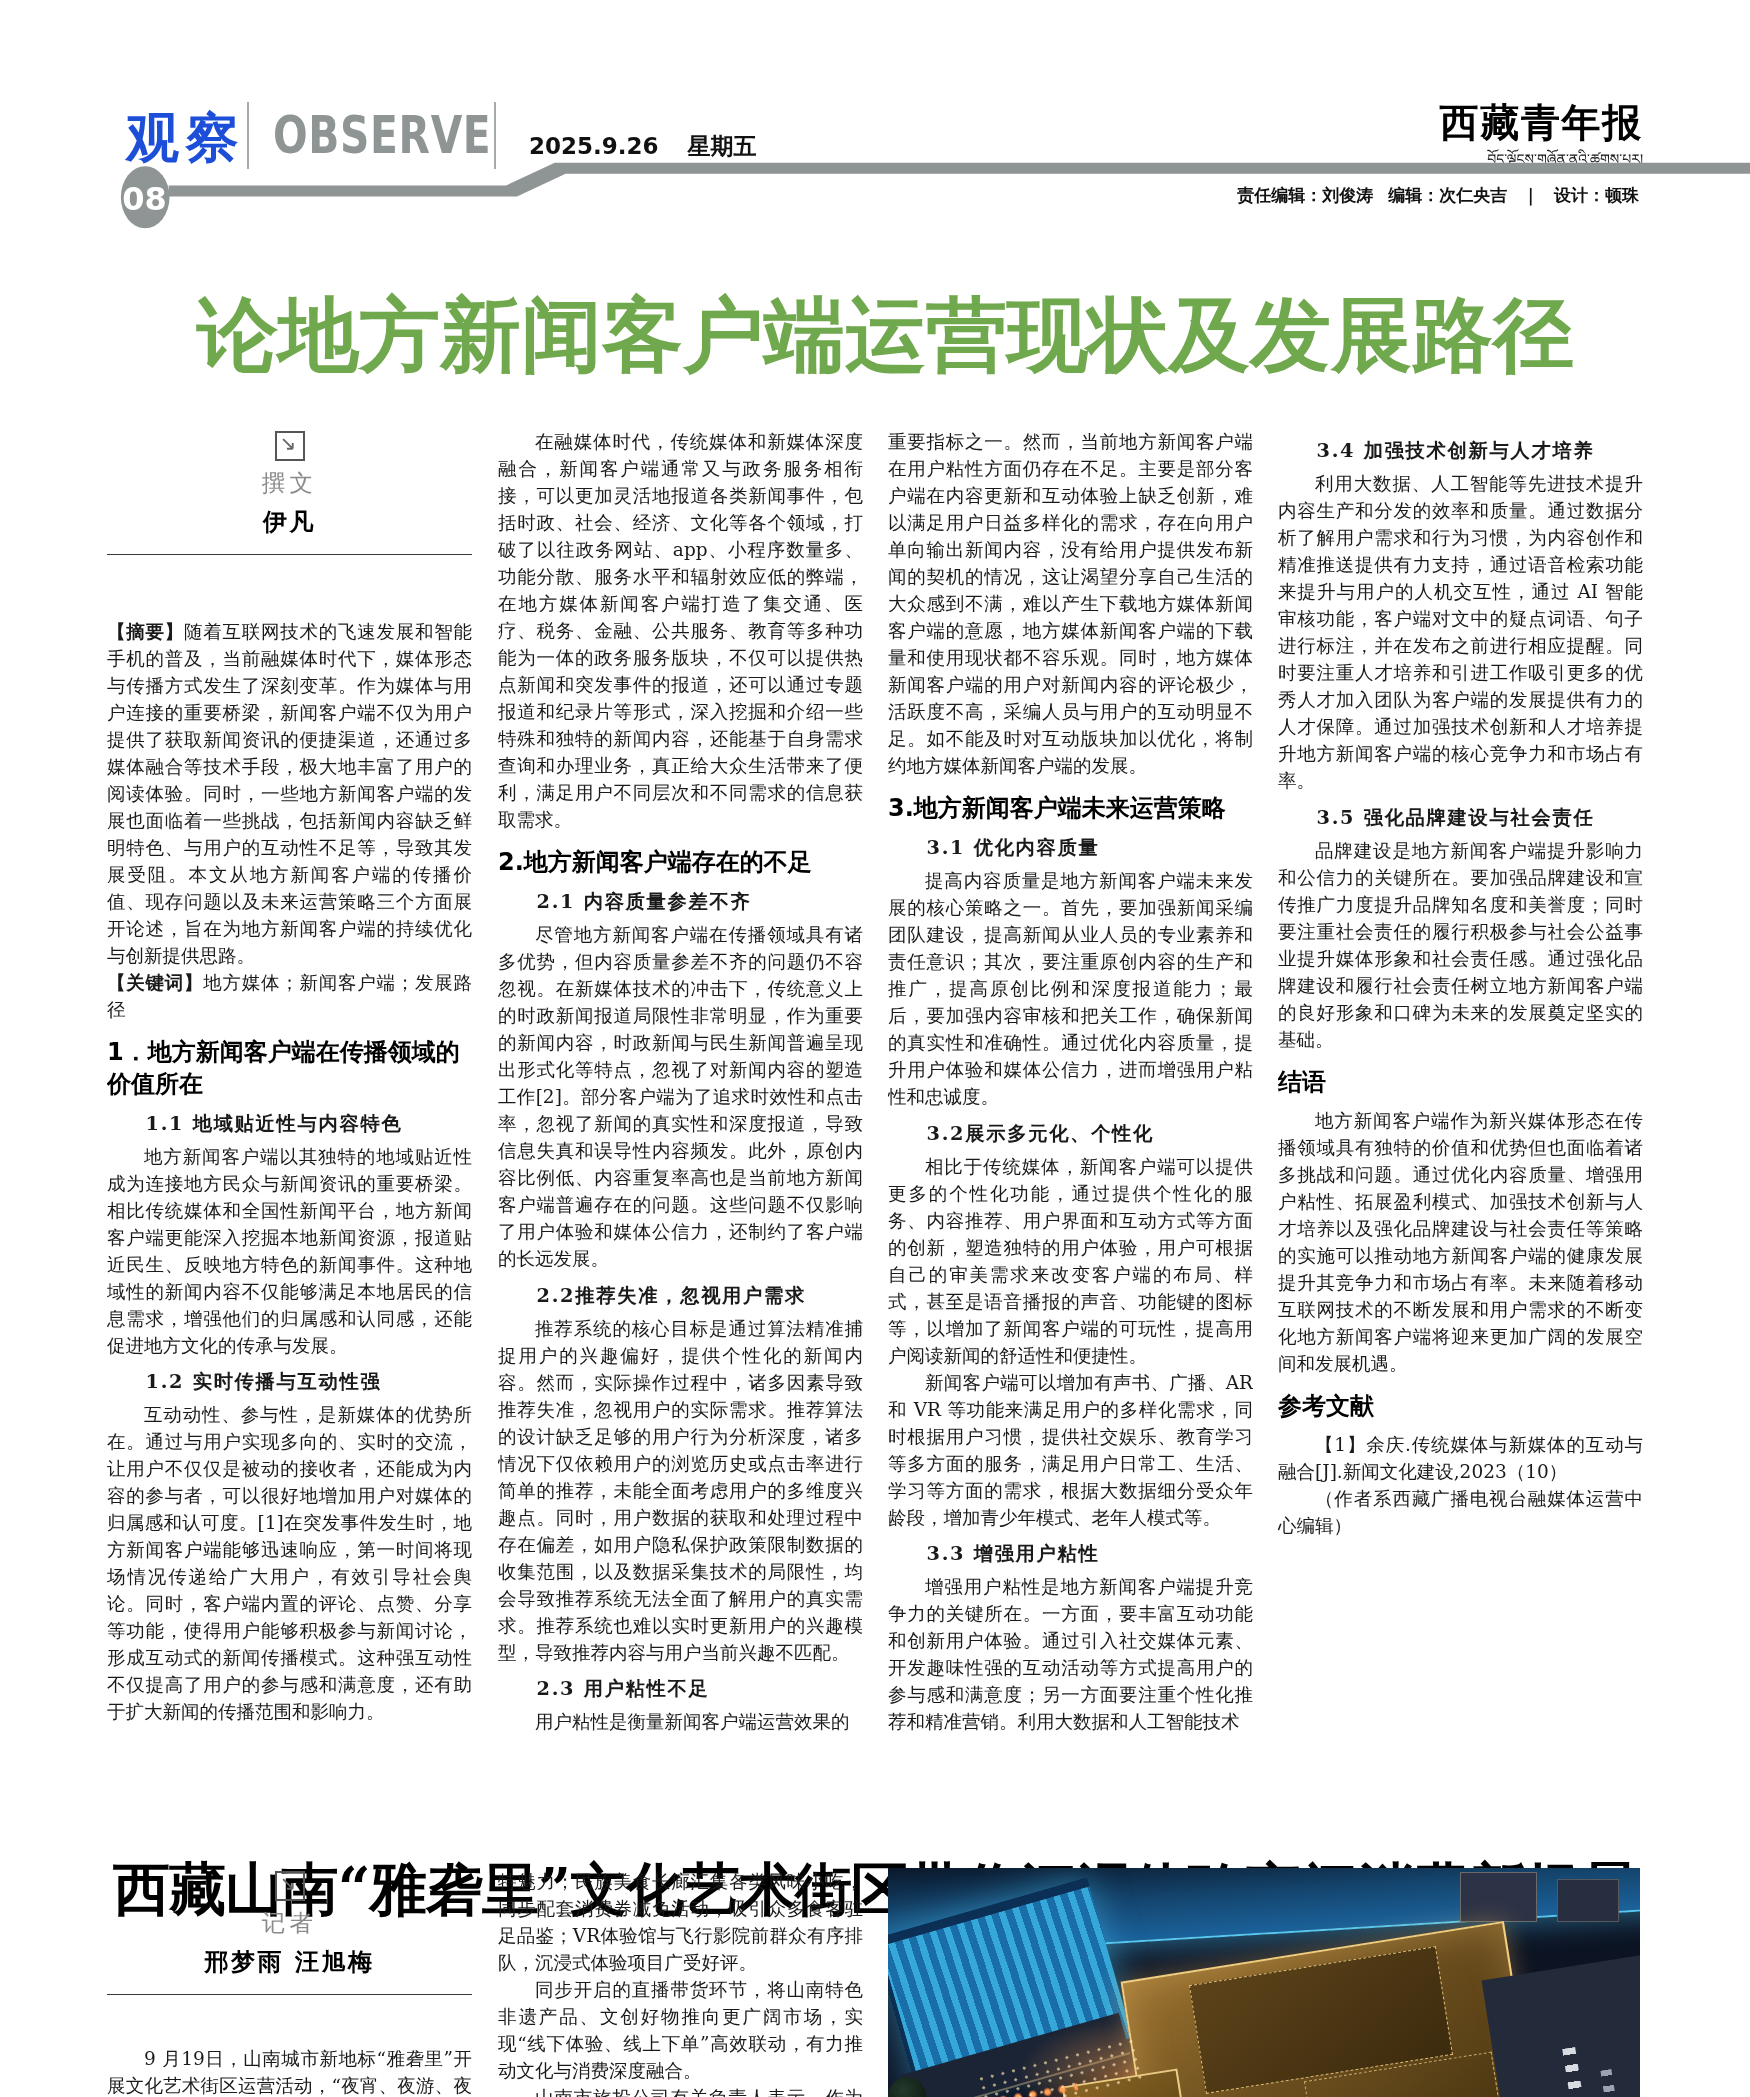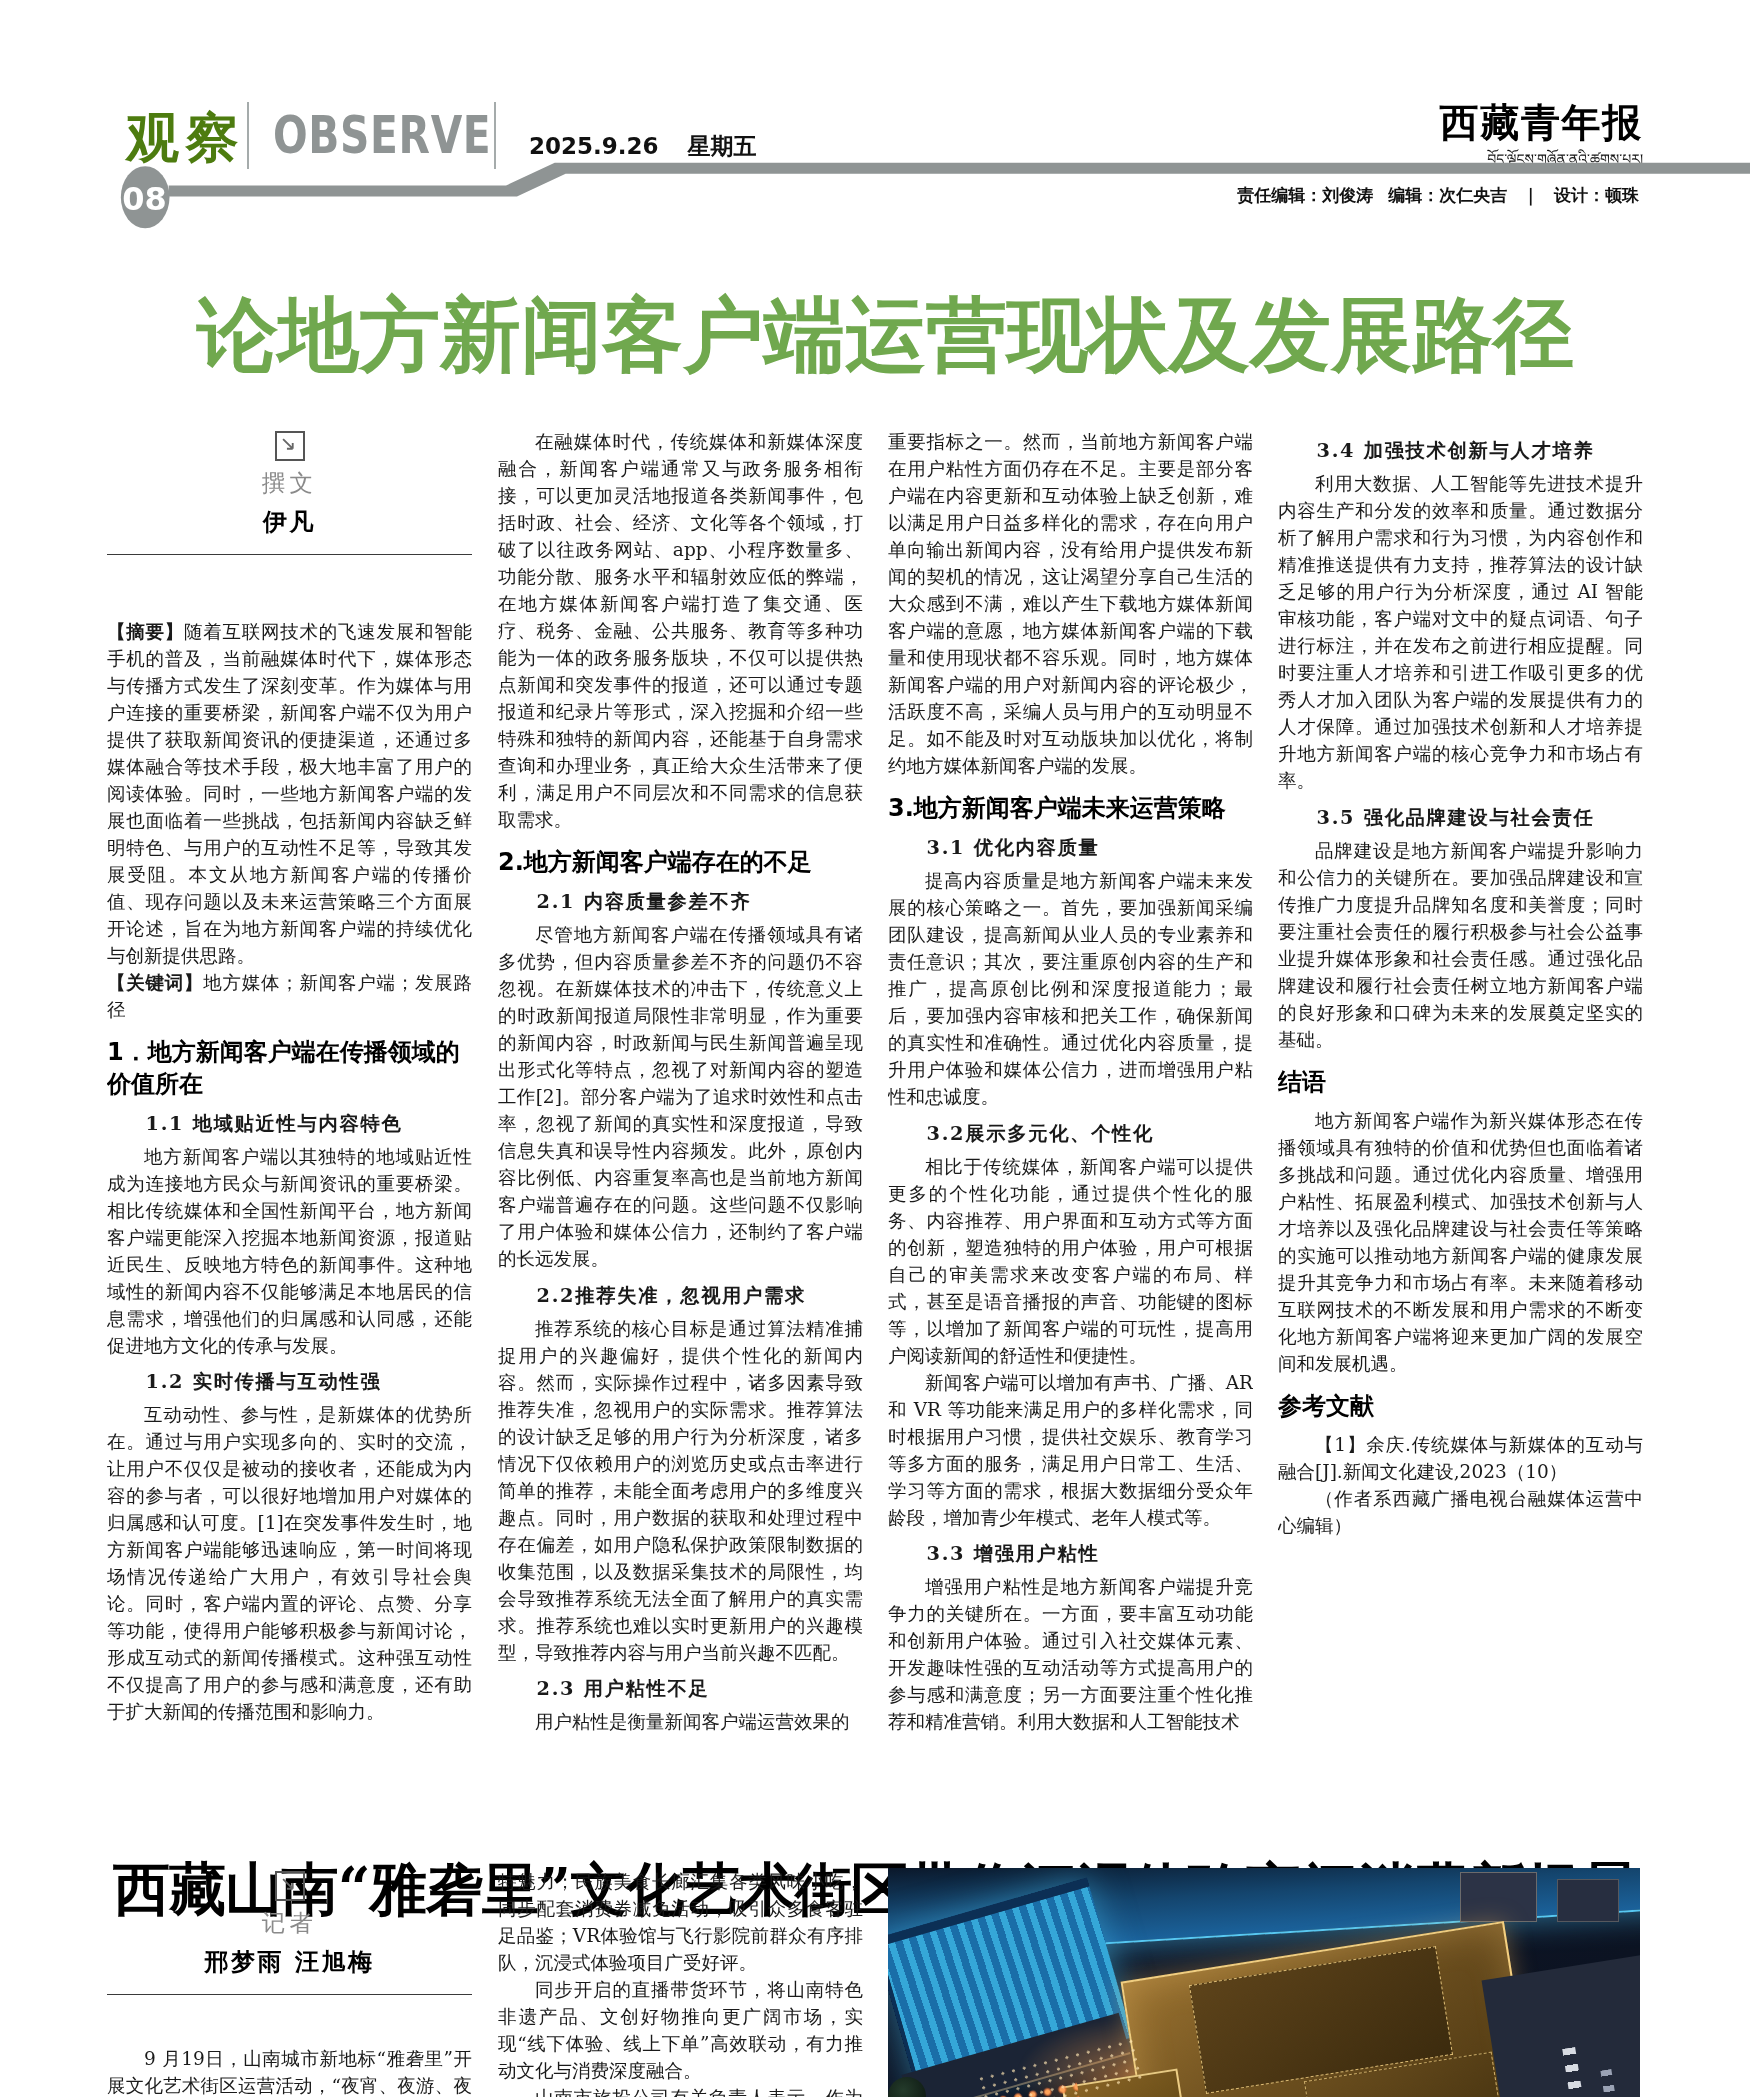--- a/index.html
+++ b/index.html
@@ -1,21 +1,21 @@
 <!DOCTYPE html>
 <html style="font-size:6.7px"><head>
 <meta charset="utf-8">
 <style>
   html,body{margin:0;padding:0;background:#ffffff;}
   body{position:relative;width:1751px;height:2359px;overflow:hidden;
        font-family:"DejaVu Serif","Liberation Serif",serif;color:#1a1a1a;}
 
   
   .hdr-cn{position:absolute;left:126px;top:103px;font-family:"DejaVu Sans","Liberation Sans",sans-serif;
-          font-size:53px;font-weight:700;color:#4d7c0f;letter-spacing:6.7px;}
+          font-size:53px;font-weight:700;color:#1d4ed8;letter-spacing:6.7px;}
   .vline{position:absolute;width:1.7px;background:#a5abab;}
   .v1{left:247px;top:102px;height:67px;}
   .v2{left:494px;top:102px;height:67px;}
   .hdr-en{position:absolute;left:273px;top:106px;font-family:"DejaVu Sans","Liberation Sans",sans-serif;
           font-size:51px;font-weight:700;color:#8f9494;transform:scaleX(.8);transform-origin:left top;letter-spacing:0.8px;}
   .hdr-date{position:absolute;left:529px;top:131px;font-family:"DejaVu Sans","Liberation Sans",sans-serif;
           font-size:23px;font-weight:700;color:#111;}
   .hdr-date .wd{margin-left:29px;}
   .mast{position:absolute;right:108px;top:96px;font-family:"DejaVu Sans","Liberation Sans",sans-serif;
         font-size:39px;font-weight:900;color:#000;letter-spacing:1.7px;text-align:right;}
@@ -153,21 +153,21 @@
   <p class="para">提高内容质量是地方新闻客户端未来发展的核心策略之一。首先，要加强新闻采编团队建设，提高新闻从业人员的专业素养和责任意识；其次，要注重原创内容的生产和推广，提高原创比例和深度报道能力；最后，要加强内容审核和把关工作，确保新闻的真实性和准确性。通过优化内容质量，提升用户体验和媒体公信力，进而增强用户粘性和忠诚度。</p>
   <h3 class="sub">3.2展示多元化、个性化</h3>
   <p class="para">相比于传统媒体，新闻客户端可以提供更多的个性化功能，通过提供个性化的服务、内容推荐、用户界面和互动方式等方面的创新，塑造独特的用户体验，用户可根据自己的审美需求来改变客户端的布局、样式，甚至是语音播报的声音、功能键的图标等，以增加了新闻客户端的可玩性，提高用户阅读新闻的舒适性和便捷性。</p>
   <p class="para">新闻客户端可以增加有声书、广播、AR和 VR 等功能来满足用户的多样化需求，同时根据用户习惯，提供社交娱乐、教育学习等多方面的服务，满足用户日常工、生活、学习等方面的需求，根据大数据细分受众年龄段，增加青少年模式、老年人模式等。</p>
   <h3 class="sub">3.3 增强用户粘性</h3>
   <p class="para">增强用户粘性是地方新闻客户端提升竞争力的关键所在。一方面，要丰富互动功能和创新用户体验。通过引入社交媒体元素、开发趣味性强的互动活动等方式提高用户的参与感和满意度；另一方面要注重个性化推荐和精准营销。利用大数据和人工智能技术</p>
 </div>
 
 <div class="col a1col" id="a1c4">
   <h3 class="sub">3.4 加强技术创新与人才培养</h3>
-  <p class="para">利用大数据、人工智能等先进技术提升内容生产和分发的效率和质量。通过数据分析了解用户需求和行为习惯，为内容创作和精准推送提供有力支持，推荐算法的设计缺乏足够的用户行为分析深度，通过 AI 智能审核功能，客户端对文中的疑点词语、句子进行标注，并在发布之前进行相应提醒。同时要注重人才培养和引进工作吸引更多的优秀人才加入团队为客户端的发展提供有力的人才保障。通过加强技术创新和人才培养提升地方新闻客户端的核心竞争力和市场占有率。</p>
+  <p class="para">利用大数据、人工智能等先进技术提升内容生产和分发的效率和质量。通过数据分析了解用户需求和行为习惯，为内容创作和精准推送提供有力支持，通过语音检索功能来提升与用户的人机交互性，通过 AI 智能审核功能，客户端对文中的疑点词语、句子进行标注，并在发布之前进行相应提醒。同时要注重人才培养和引进工作吸引更多的优秀人才加入团队为客户端的发展提供有力的人才保障。通过加强技术创新和人才培养提升地方新闻客户端的核心竞争力和市场占有率。</p>
   <h3 class="sub">3.5 强化品牌建设与社会责任</h3>
   <p class="para">品牌建设是地方新闻客户端提升影响力和公信力的关键所在。要加强品牌建设和宣传推广力度提升品牌知名度和美誉度；同时要注重社会责任的履行积极参与社会公益事业提升媒体形象和社会责任感。通过强化品牌建设和履行社会责任树立地方新闻客户端的良好形象和口碑为未来的发展奠定坚实的基础。</p>
   <h2 class="sec">结语</h2>
   <p class="para">地方新闻客户端作为新兴媒体形态在传播领域具有独特的价值和优势但也面临着诸多挑战和问题。通过优化内容质量、增强用户粘性、拓展盈利模式、加强技术创新与人才培养以及强化品牌建设与社会责任等策略的实施可以推动地方新闻客户端的健康发展提升其竞争力和市场占有率。未来随着移动互联网技术的不断发展和用户需求的不断变化地方新闻客户端将迎来更加广阔的发展空间和发展机遇。</p>
   <h2 class="sec">参考文献</h2>
   <p class="para">【1】余庆.传统媒体与新媒体的互动与融合[J].新闻文化建设,2023（10）</p>
   <p class="para">（作者系西藏广播电视台融媒体运营中心编辑）</p>
 </div>
 
 <h1 class="a2-title">西藏山南“雅砻里”文化艺术街区带你沉浸体验夜间消费新场景</h1>

